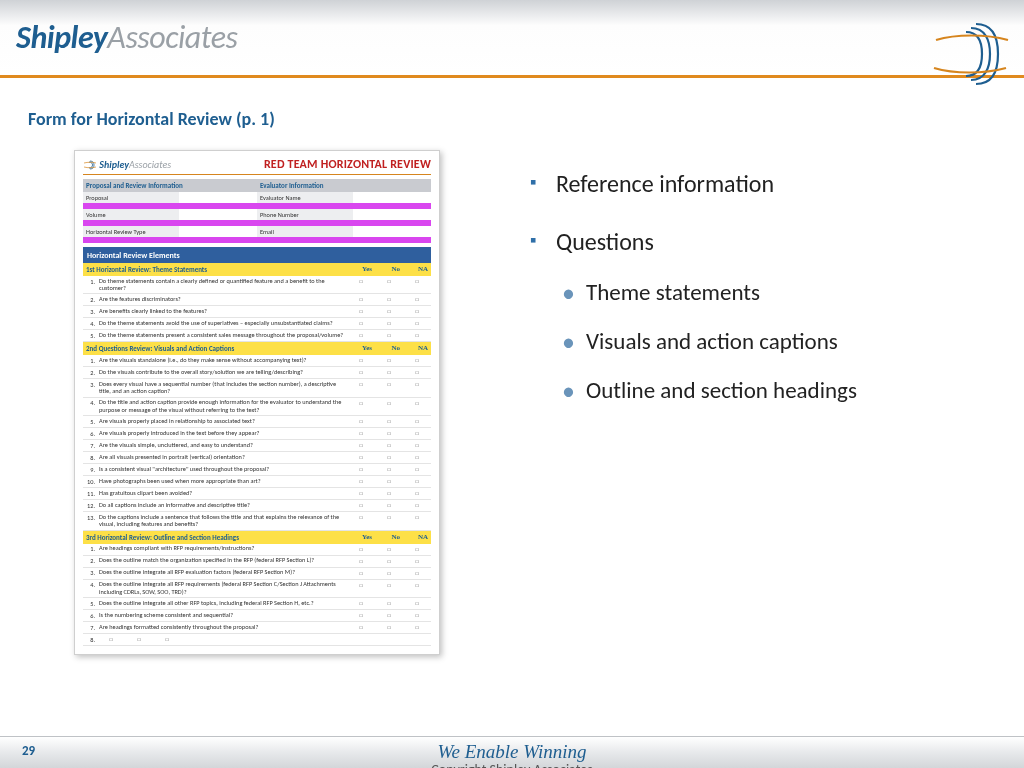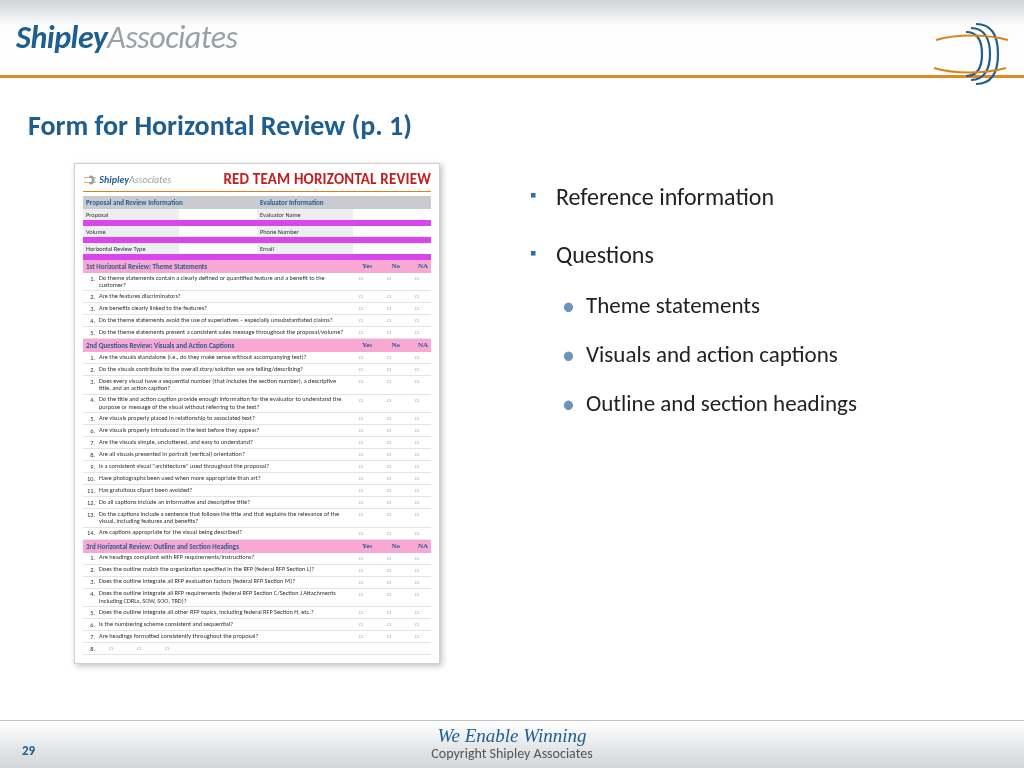--- a/index.html
+++ b/index.html
@@ -33,21 +33,21 @@
     position: absolute;
     right: 10px;
     top: 18px;
     width: 86px;
     height: 72px;
   }
   
   .slide-title {
     color: #1e5e90;
     font-weight: 700;
-    font-size: 28px;
+    font-size: 18px;
     margin: 30px 0 0 28px;
   }
   
   .main {
     display: flex;
     flex-direction: row;
     align-items: flex-start;
     padding: 20px 0 0 0;
   }
   
@@ -58,29 +58,29 @@
     border: 1px solid #cfcfcf;
     box-shadow: 2px 2px 6px rgba(0,0,0,0.25);
     font-size: 6.3px;
     color: #333;
     padding: 6px 8px 8px 8px;
   }
   .form-header { display:flex; justify-content:space-between; align-items:center; padding-bottom:3px; border-bottom: 1px solid #d6851e; margin-bottom:4px;}
   .form-brand { font-size:10px; font-style: italic;}
   .form-brand .fb1 { color:#1e5e90; font-weight:700;}
   .form-brand .fb2 { color:#9aa0a6;}
-  .form-title { color:#c02020; font-weight:700; font-size:15px; letter-spacing:0.2px;}
+  .form-title { color:#c02020; font-weight:700; font-size:12px; letter-spacing:0.2px;}
   .info-row { display:flex; }
   .info-col { flex:1; }
   .info-head { background:#c9cbd0; color:#1e5e90; font-weight:700; padding:2px 3px; font-size:7px;}
   .info-line { display:flex; border-bottom:6px solid #d946ef; background:#edeef0;}
   .info-line .lbl { width:55%; padding:1.5px 3px; font-size:6.3px; color:#333;}
   .info-line .val { flex:1; background:#fff;}
   .elements-bar { background:#2f5f9e; color:#fff; font-weight:700; padding:3px 4px; margin-top:4px; font-size:8px;}
-  .section-bar { background:#f9a8d4; color:#1e5e90; padding:2px 3px; font-weight:700; font-size:7px; display:flex;}
+  .section-bar { background:#fde047; color:#1e5e90; padding:2px 3px; font-weight:700; font-size:7px; display:flex;}
   .section-bar .sname { flex:1;}
   .section-bar .col { width:28px; text-align:right; color:#1e5e90;font-family:Liberation Serif, serif;}
   .qrow { display:flex; border-bottom:1px solid #e4e4e4; align-items:flex-start;}
   .qrow .num { width:14px; padding:1.5px 2px; text-align:right; }
   .qrow .txt { flex:1; padding:1.5px 2px 1.5px 2px; line-height:1.15;}
   .qrow .box { width:28px; text-align:center; padding-top:1px; color:#888; font-size:6px;}
   .qrow .box::before { content:"□"; }
   
   .bullets {
     margin-left: 90px;
@@ -106,21 +106,21 @@
     position: absolute;
     left: 6px;
     top: -1px;
     color: #6a94ba;
     font-size: 26px;
   }
   
   .footer {
     position: absolute;
     left: 0; right: 0; bottom: 0;
-    height: 48px;
+    height: 32px;
     background: linear-gradient(to bottom, #ffffff 0%, #e7e9eb 50%, #d3d6d9 100%);
     border-top: 1px solid #bfc2c6;
     text-align: center;
   }
   .page-num {
     position: absolute;
     left: 22px; bottom: 10px;
     color: #1e5e90;
     font-weight:700;
     font-size: 13px;
@@ -198,20 +198,21 @@
               <div class="val"></div>
             </div>
             <div class="info-line">
               <div class="lbl">Email</div>
               <div class="val"></div>
             </div>
           </div>
       </div>
     </div>
 
+    <div class="elements-bar">Horizontal Review Elements</div>
     <div id="sections">
         <div class="section-bar">
           <span class="sname">1st Horizontal Review:  Theme Statements</span>
           <span class="col">Yes</span>
           <span class="col">No</span>
           <span class="col">NA</span>
         </div>
         <div class="qrow">
           <div class="num">1.</div>
           <div class="txt">Do theme statements contain a clearly defined or quantified feature and a benefit to the customer?</div>
@@ -333,27 +334,20 @@
         <div class="qrow">
           <div class="num">12.</div>
           <div class="txt">Do all captions include an informative and descriptive title?</div>
           <div class="box"></div>
           <div class="box"></div>
           <div class="box"></div>
         </div>
         <div class="qrow">
           <div class="num">13.</div>
           <div class="txt">Do the captions include a sentence that follows the title and that explains the relevance of the visual, including features and benefits?</div>
-          <div class="box"></div>
-          <div class="box"></div>
-          <div class="box"></div>
-        </div>
-        <div class="qrow">
-          <div class="num">14.</div>
-          <div class="txt">Are captions appropriate for the visual being described?</div>
           <div class="box"></div>
           <div class="box"></div>
           <div class="box"></div>
         </div>
         <div class="section-bar">
           <span class="sname">3rd Horizontal Review:  Outline and Section Headings</span>
           <span class="col">Yes</span>
           <span class="col">No</span>
           <span class="col">NA</span>
         </div>

